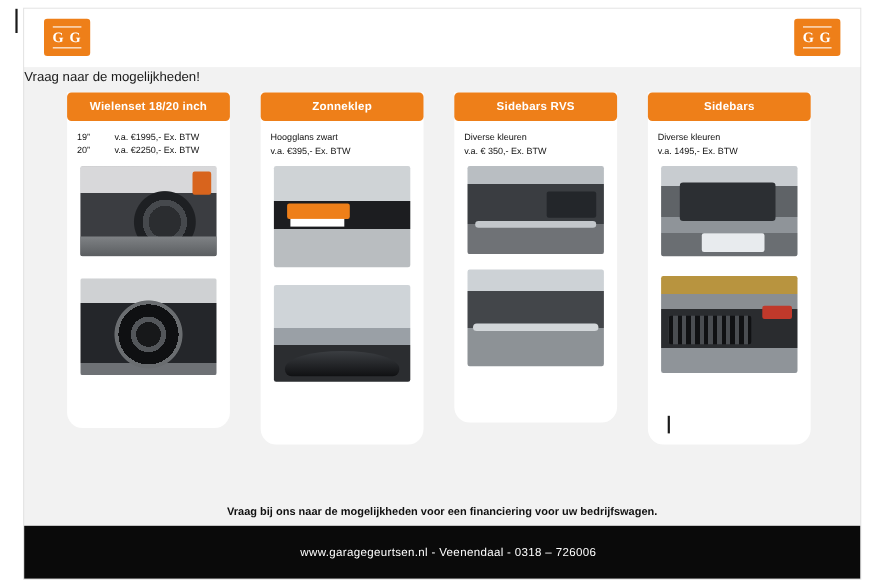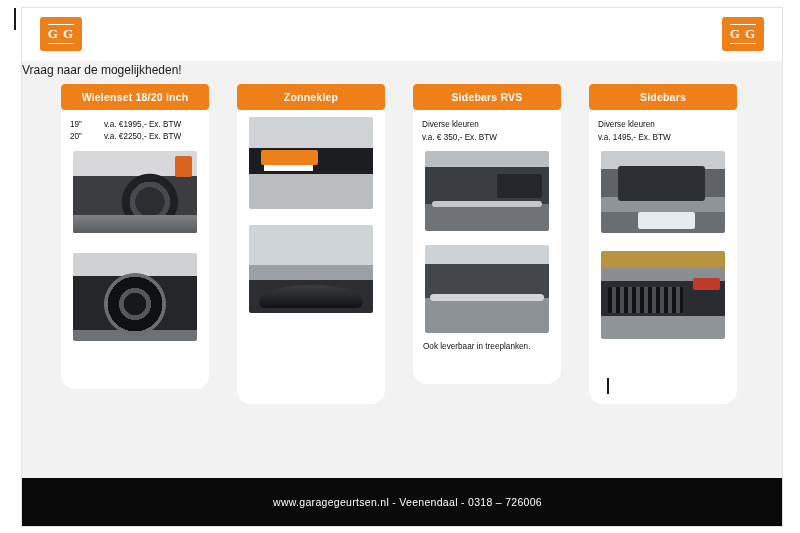--- a/index.html
+++ b/index.html
@@ -434,40 +434,43 @@
       </div>
 
       <div class="col c1">
         <div class="card h2"></div>
         <div class="hdr-wrap">
           <div class="hdr">
             <span>Zonneklep</span>
           </div>
         </div>
         <div class="body">
+          <div class="price-block">
+            <div class="price-line">Hoogglans zwart</div>
+            <div class="price-line">v.a. €395,- Ex. BTW</div>
+          </div>
           <div class="photo ph-sun1" style="height:92px"></div>
           <div class="photo ph-sun2" style="margin-top:16px;height:88px"></div>
         </div>
       </div>
 
       <div class="col c2">
         <div class="card h3"></div>
         <div class="hdr-wrap">
           <div class="hdr">
             <span>Sidebars RVS</span>
           </div>
         </div>
         <div class="body">
           <div class="price-block">
             <div class="price-line">Diverse kleuren</div>
             <div class="price-line">v.a. € 350,- Ex. BTW</div>
           </div>
           <div class="photo ph-side1" style="height:80px"></div>
           <div class="photo ph-side2" style="margin-top:14px;height:88px"></div>
-          <div class="note">Ook leverbaar in treeplanken.</div>
         </div>
       </div>
 
       <div class="col c3">
         <div class="card h2"></div>
         <div class="hdr-wrap">
           <div class="hdr">
             <span>Sidebars</span>
           </div>
         </div>
@@ -478,19 +481,20 @@
           </div>
           <div class="photo ph-van1" style="height:82px"></div>
           <div class="photo ph-van2" style="margin-top:18px;height:88px"></div>
         </div>
       </div>
 
     </div>
 
     <div class="edge-mid"></div>
 
+    <div class="footnote">Vraag bij ons naar de mogelijkheden voor een financiering voor uw bedrijfswagen.</div>
 
     <div class="footbar">
       <span>www.garagegeurtsen.nl  -  Veenendaal -  0318 – 726006</span>
     </div>
 
   </div>
 </div>
 
 </body></html>

